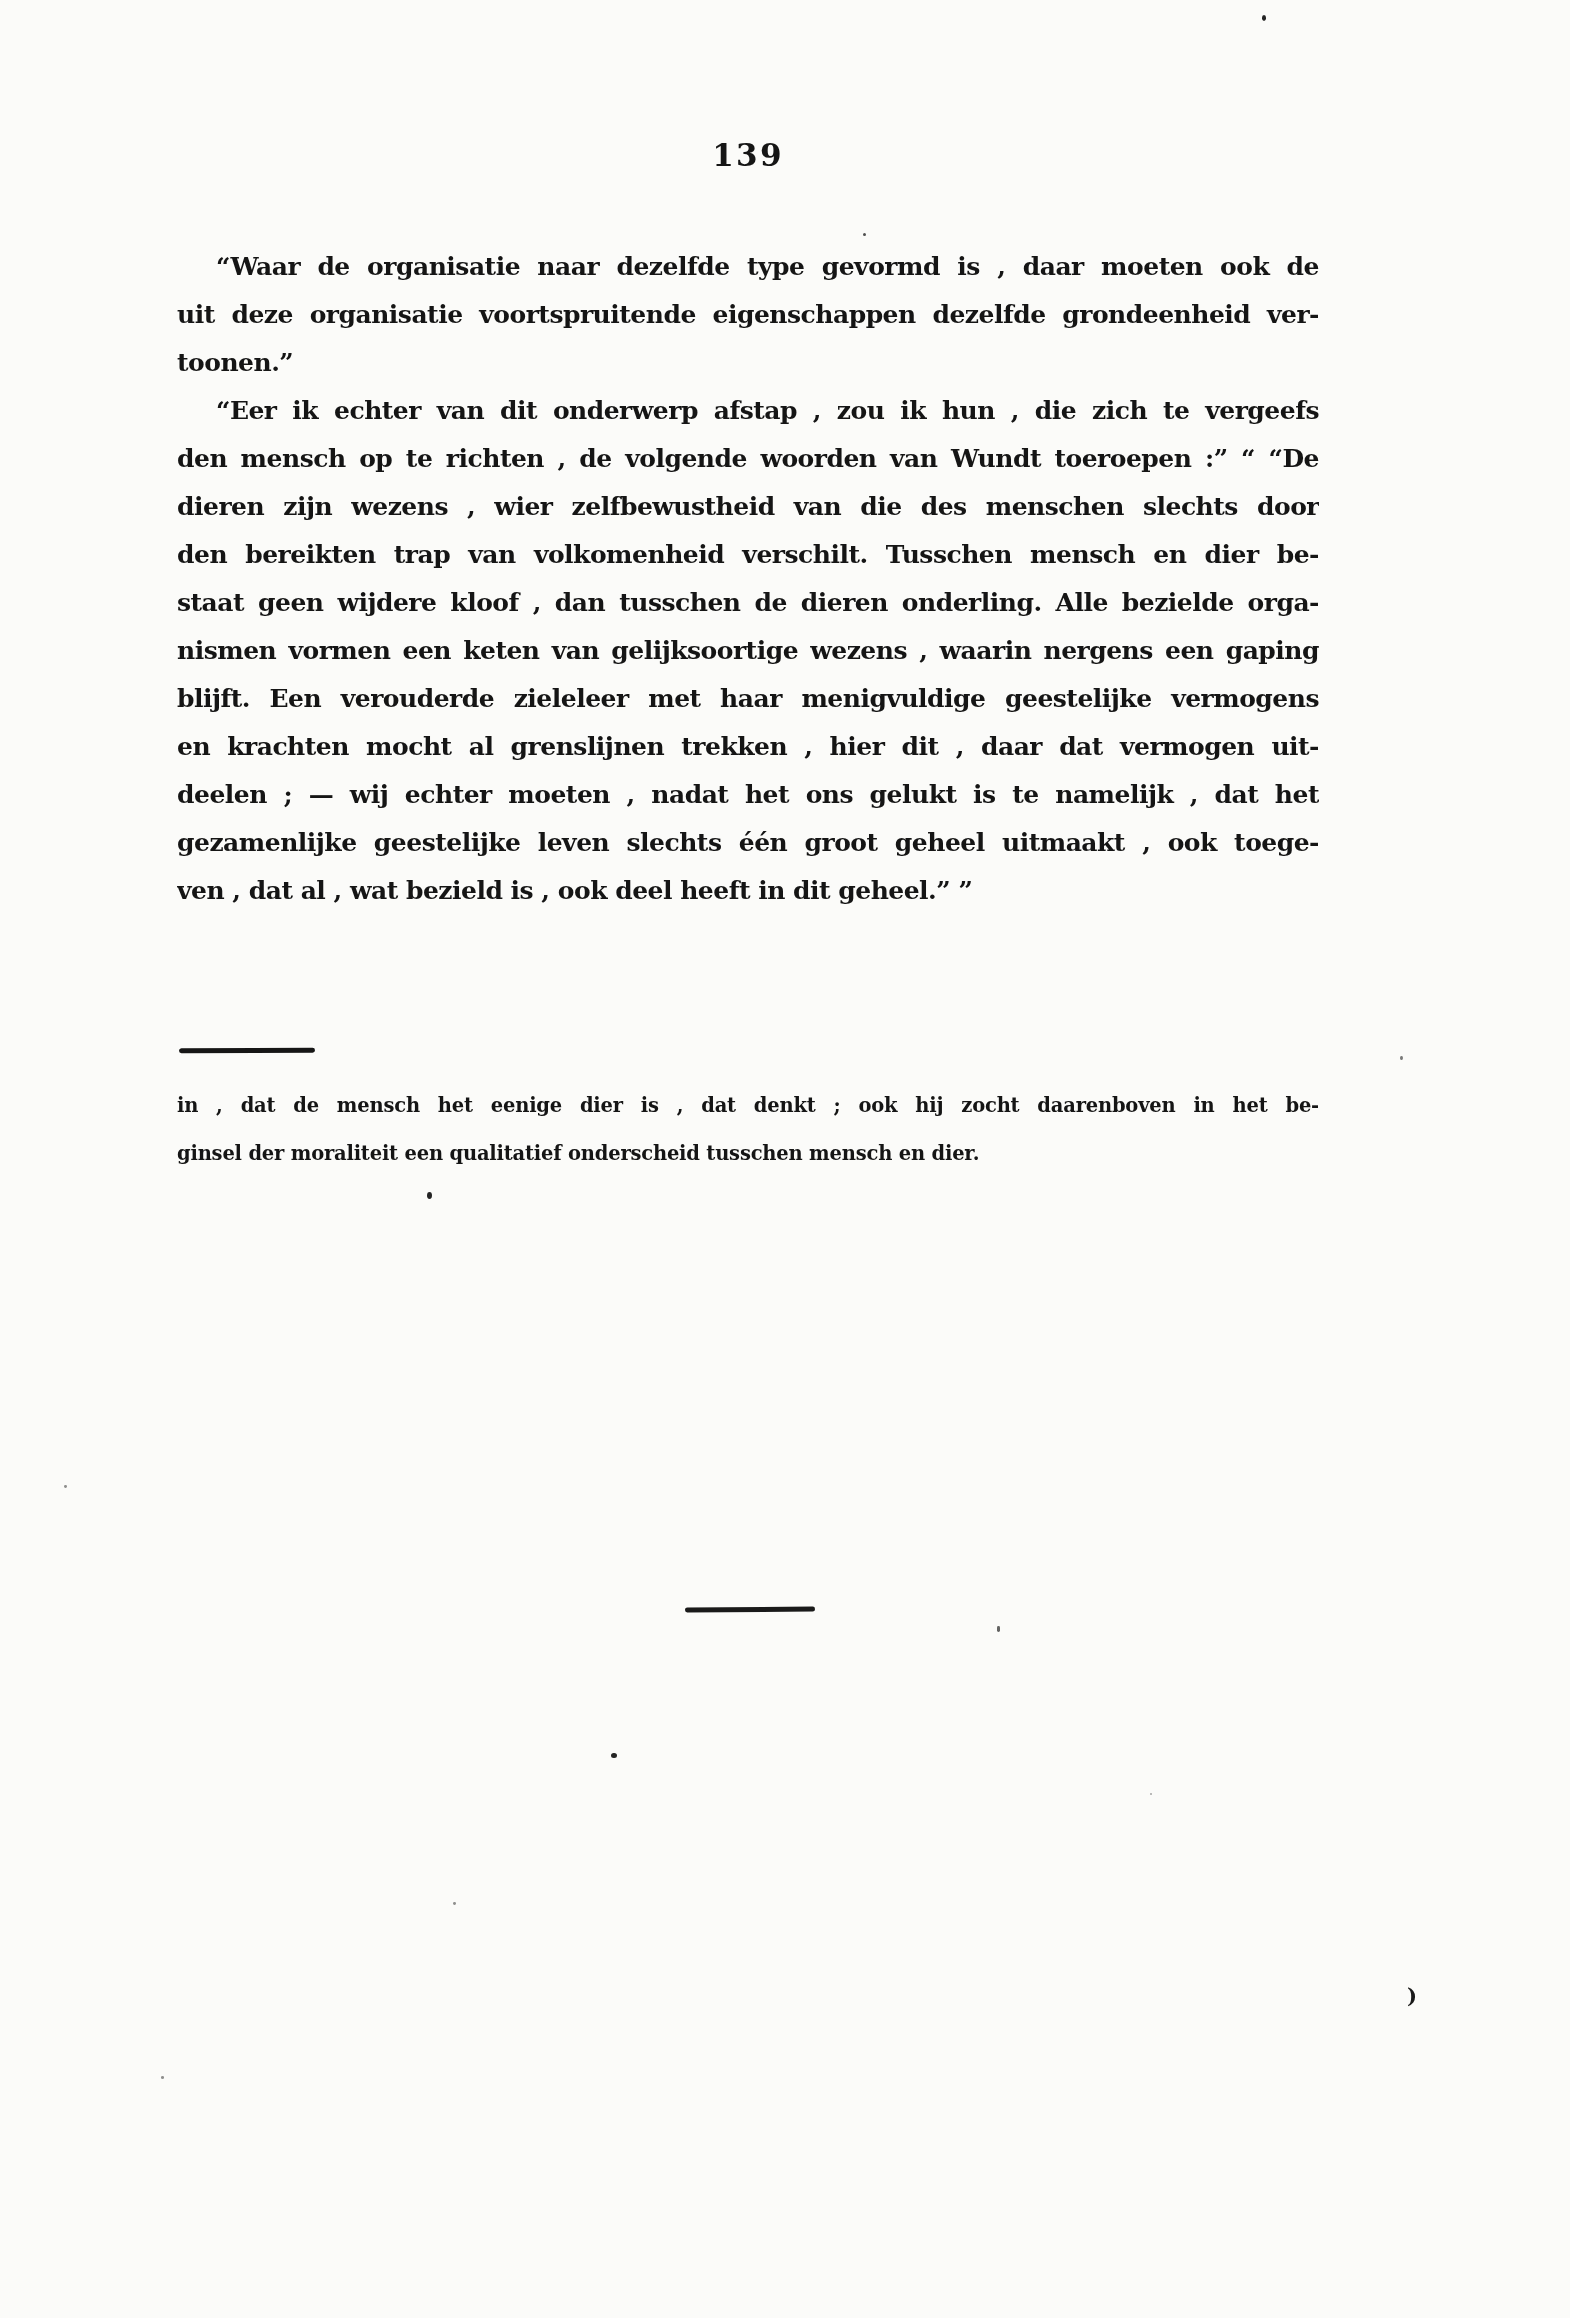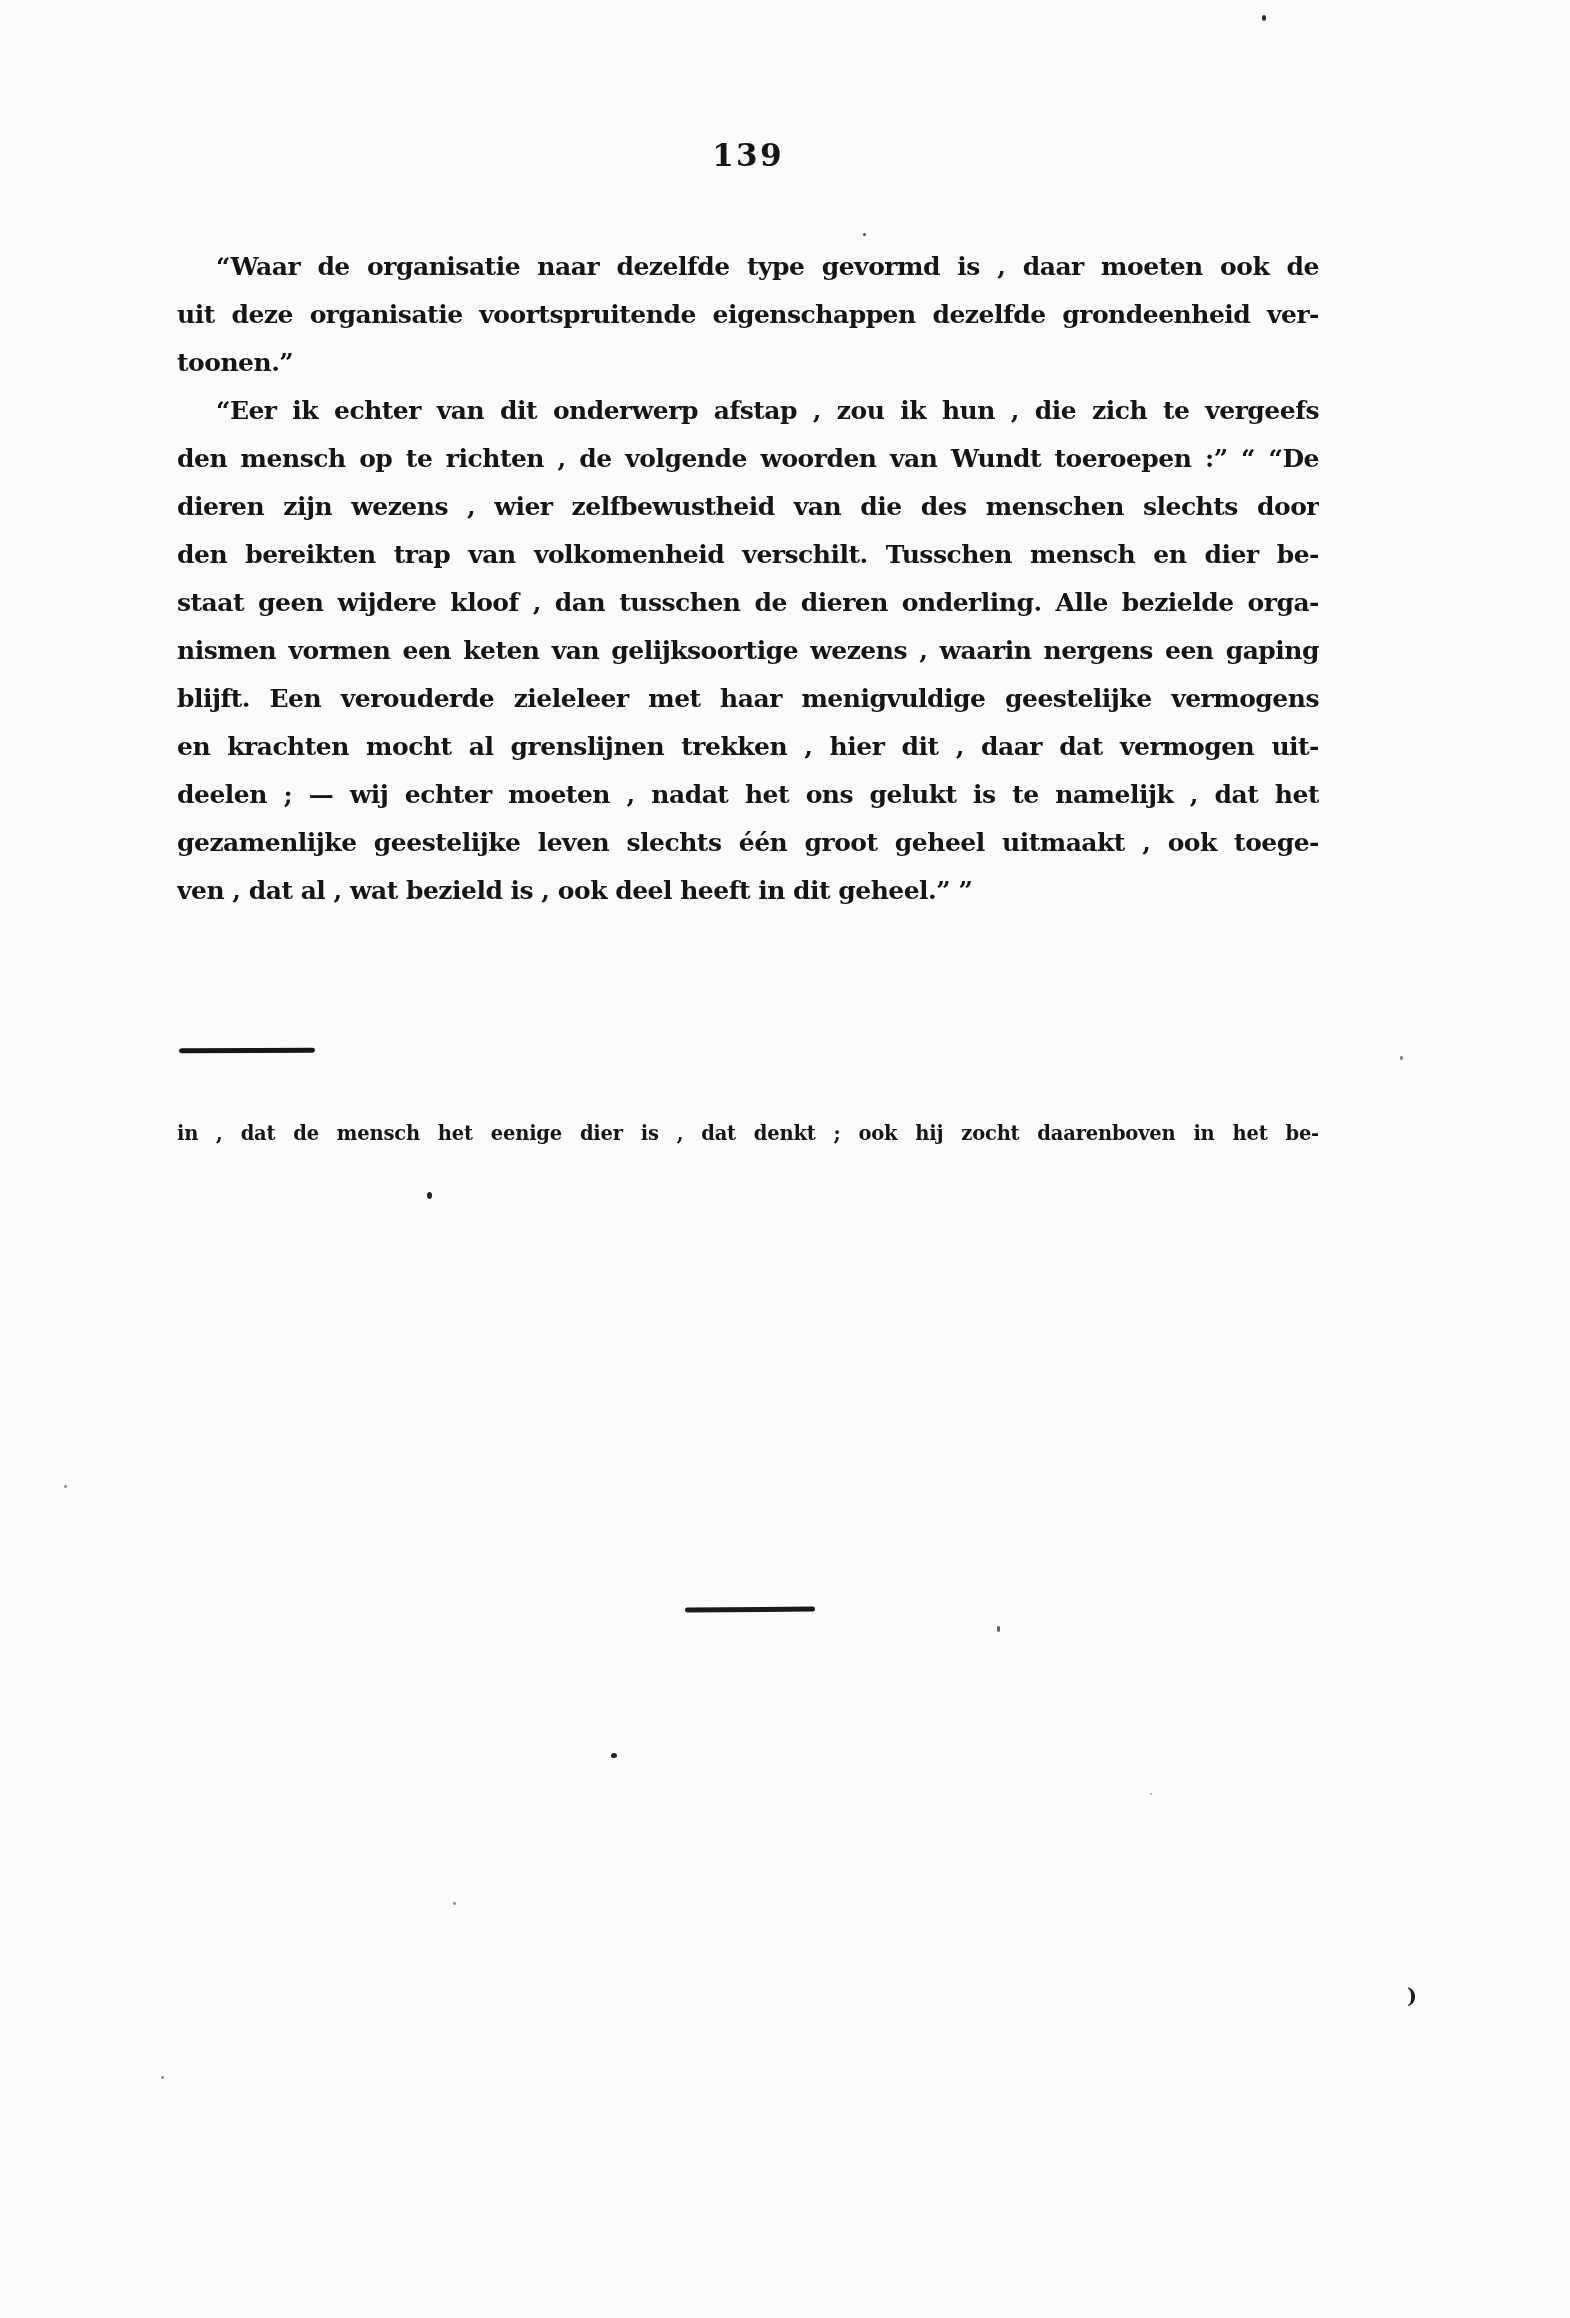--- a/index.html
+++ b/index.html
@@ -61,21 +61,21 @@
     top: 1048px;
     width: 136px;
     height: 5.1px;
     background: #161616;
     border-radius: 2.8px;
     transform: rotate(-0.3deg);
   }
   .footnote {
     position: absolute;
     left: 177px;
-    top: 1110px;
+    top: 1082px;
     width: 1142px;
     font-size: 19.5px;
     font-weight: 700;
     letter-spacing: -0.2px;
   }
   .footnote .line {
     height: 48px;
     line-height: 48px;
   }
   
@@ -145,20 +145,21 @@
     <div class="line">en krachten mocht al grenslijnen trekken , hier dit , daar dat vermogen uit-</div>
     <div class="line">deelen ; — wij echter moeten , nadat het ons gelukt is te namelijk , dat het</div>
     <div class="line">gezamenlijke geestelijke leven slechts één groot geheel uitmaakt , ook toege-</div>
     <div class="line left">ven , dat al , wat bezield is , ook deel heeft in dit geheel.” ”</div>
   </div>
 
   <div class="footnote-separator"></div>
 
   <div class="footnote">
     <div class="line">in , dat de mensch het eenige dier is , dat denkt ; ook hij zocht daarenboven in het be-</div>
+    <div class="line left">ginsel der moraliteit een qualitatief onderscheid tusschen mensch en dier.</div>
   </div>
 
   <div class="section-divider"></div>
 
   <div class="speck s1"></div>
   <div class="speck s2"></div>
   <div class="speck s3"></div>
   <div class="speck s4"></div>
   <div class="speck s5"></div>
   <div class="speck s6"></div>

